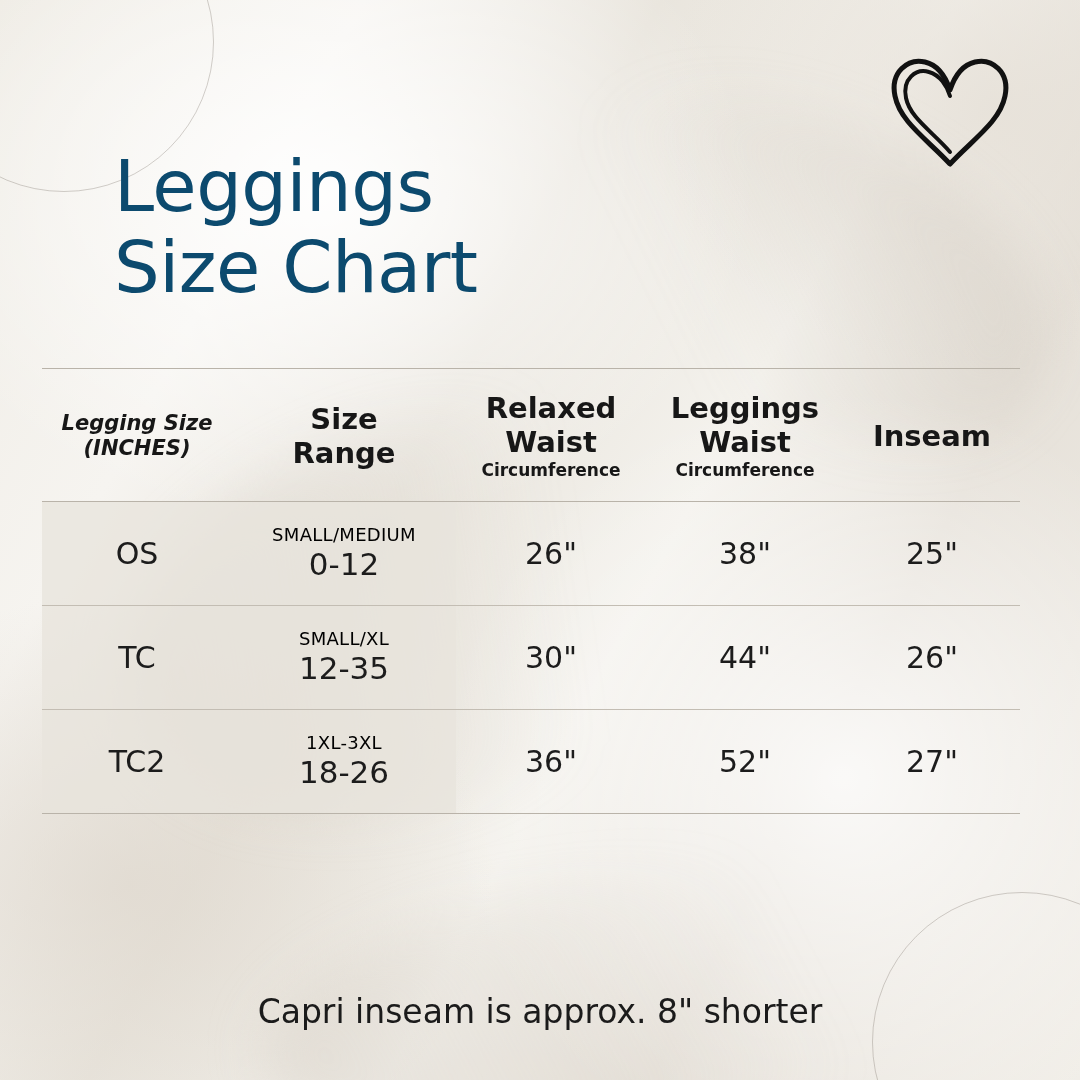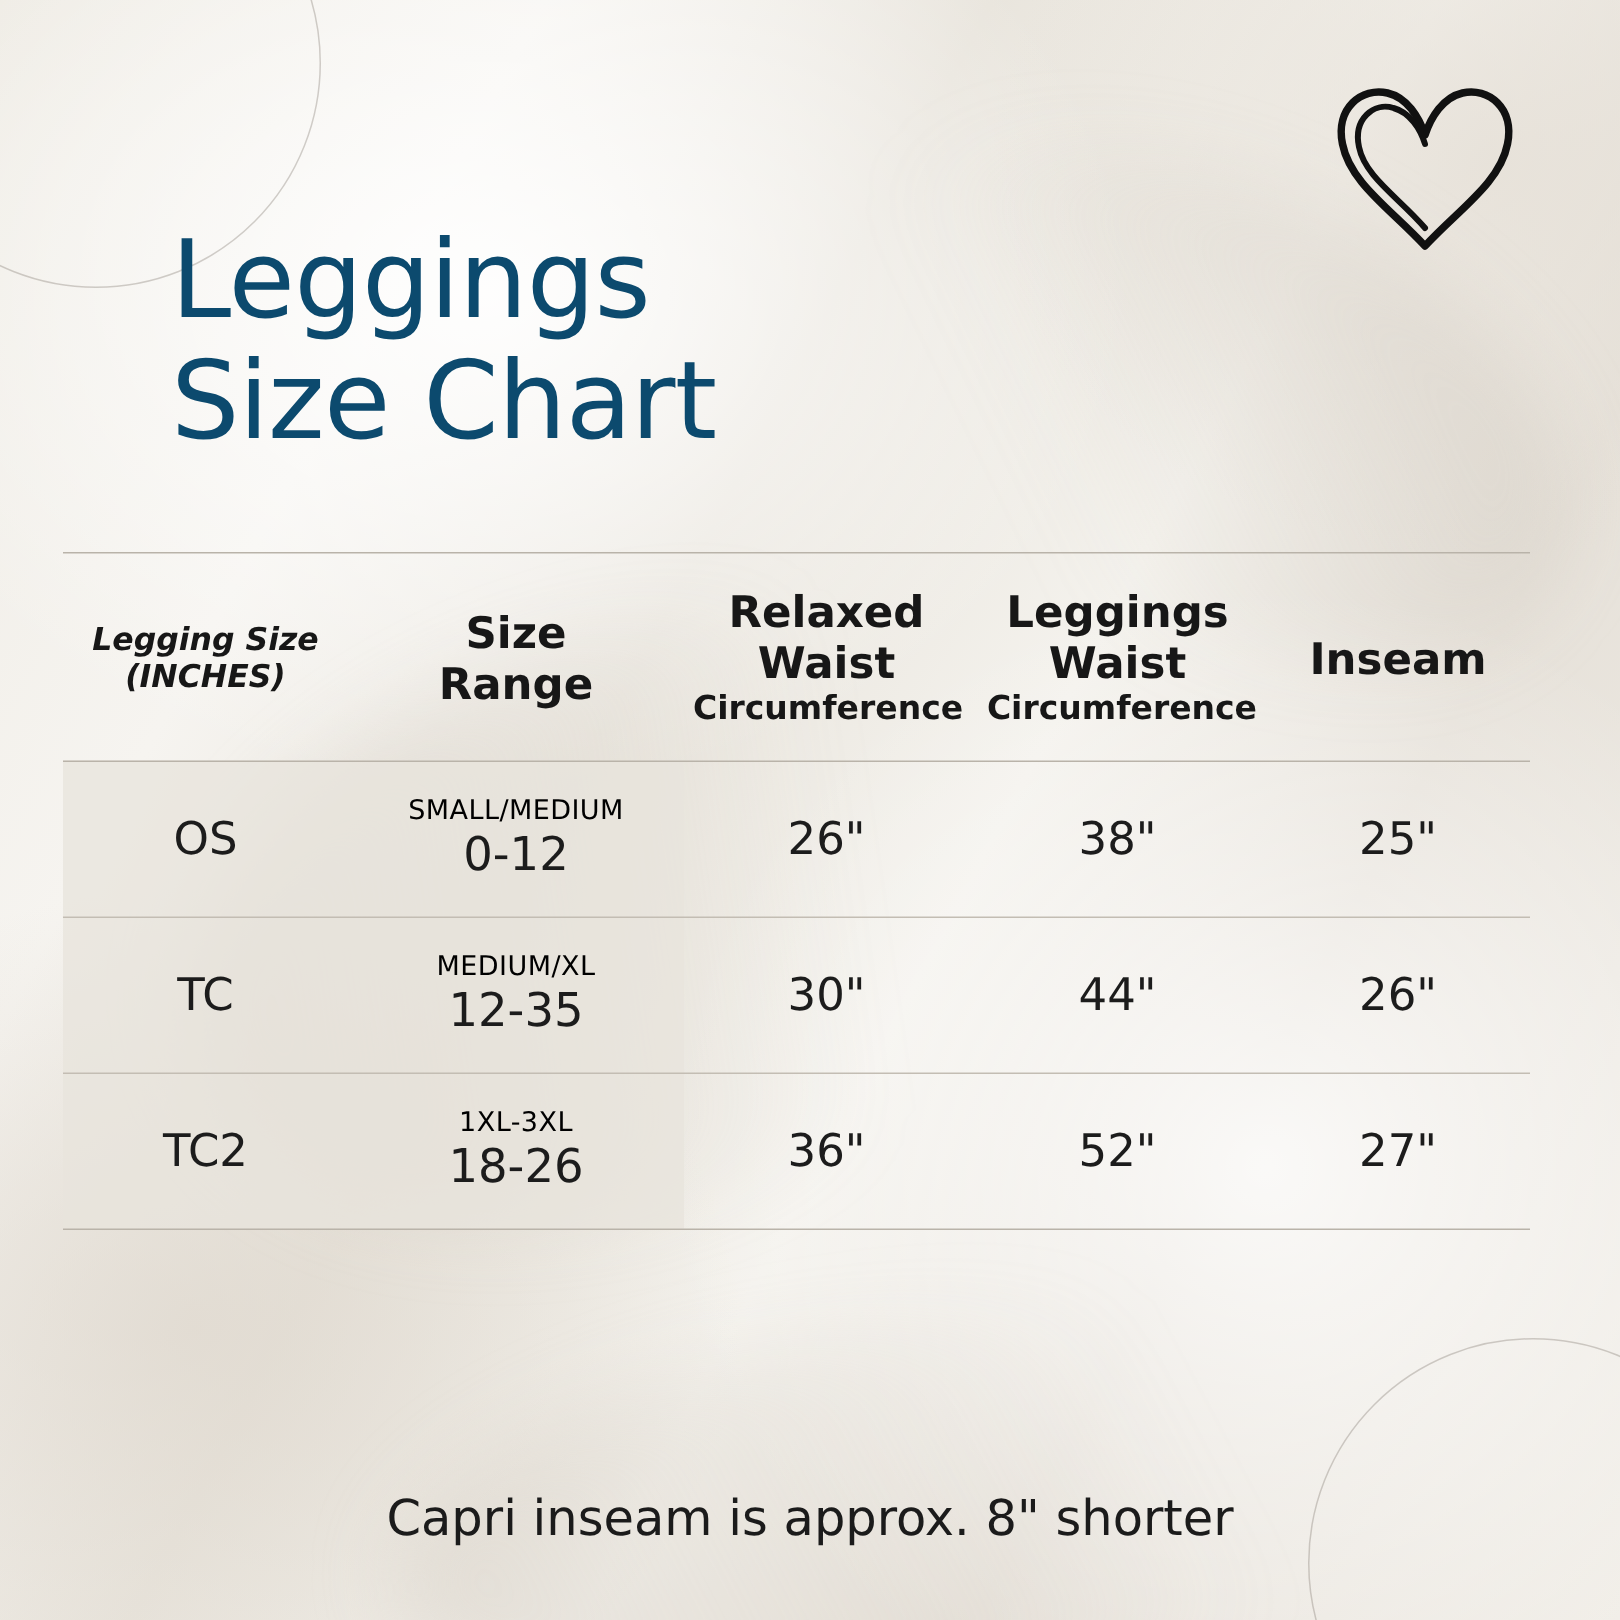--- a/index.html
+++ b/index.html
@@ -123,24 +123,23 @@
     font-weight: 700;
     font-size: 29px;
     line-height: 1.18;
   }
   .th-main.italic {
     font-style: italic;
     font-size: 21px;
   }
   .th-sub {
     font-weight: 700;
-    font-size: 22px;
+    font-size: 17px;
     line-height: 1.2;
     margin-top: 1px;
-    text-align: right;
   }
 
   #size-table tbody td {
     border-bottom: 1.2px solid #c3bdb3;
     height: 104px;
     text-align: center;
     vertical-align: middle;
     color: #1c1c1c;
     font-size: 30px;
   }
@@ -240,21 +239,21 @@
           <span class="range-label">SMALL/MEDIUM</span>
           <span class="range-nums">0-12</span>
         </td>
         <td>26"</td>
         <td>38"</td>
         <td>25"</td>
       </tr>
       <tr>
         <td class="cell-size">TC</td>
         <td class="cell-range">
-          <span class="range-label">MEDIUM/XL</span>
+          <span class="range-label">SMALL/XL</span>
           <span class="range-nums">12-35</span>
         </td>
         <td>30"</td>
         <td>44"</td>
         <td>26"</td>
       </tr>
       <tr>
         <td class="cell-size">TC2</td>
         <td class="cell-range">
           <span class="range-label">1XL-3XL</span>

